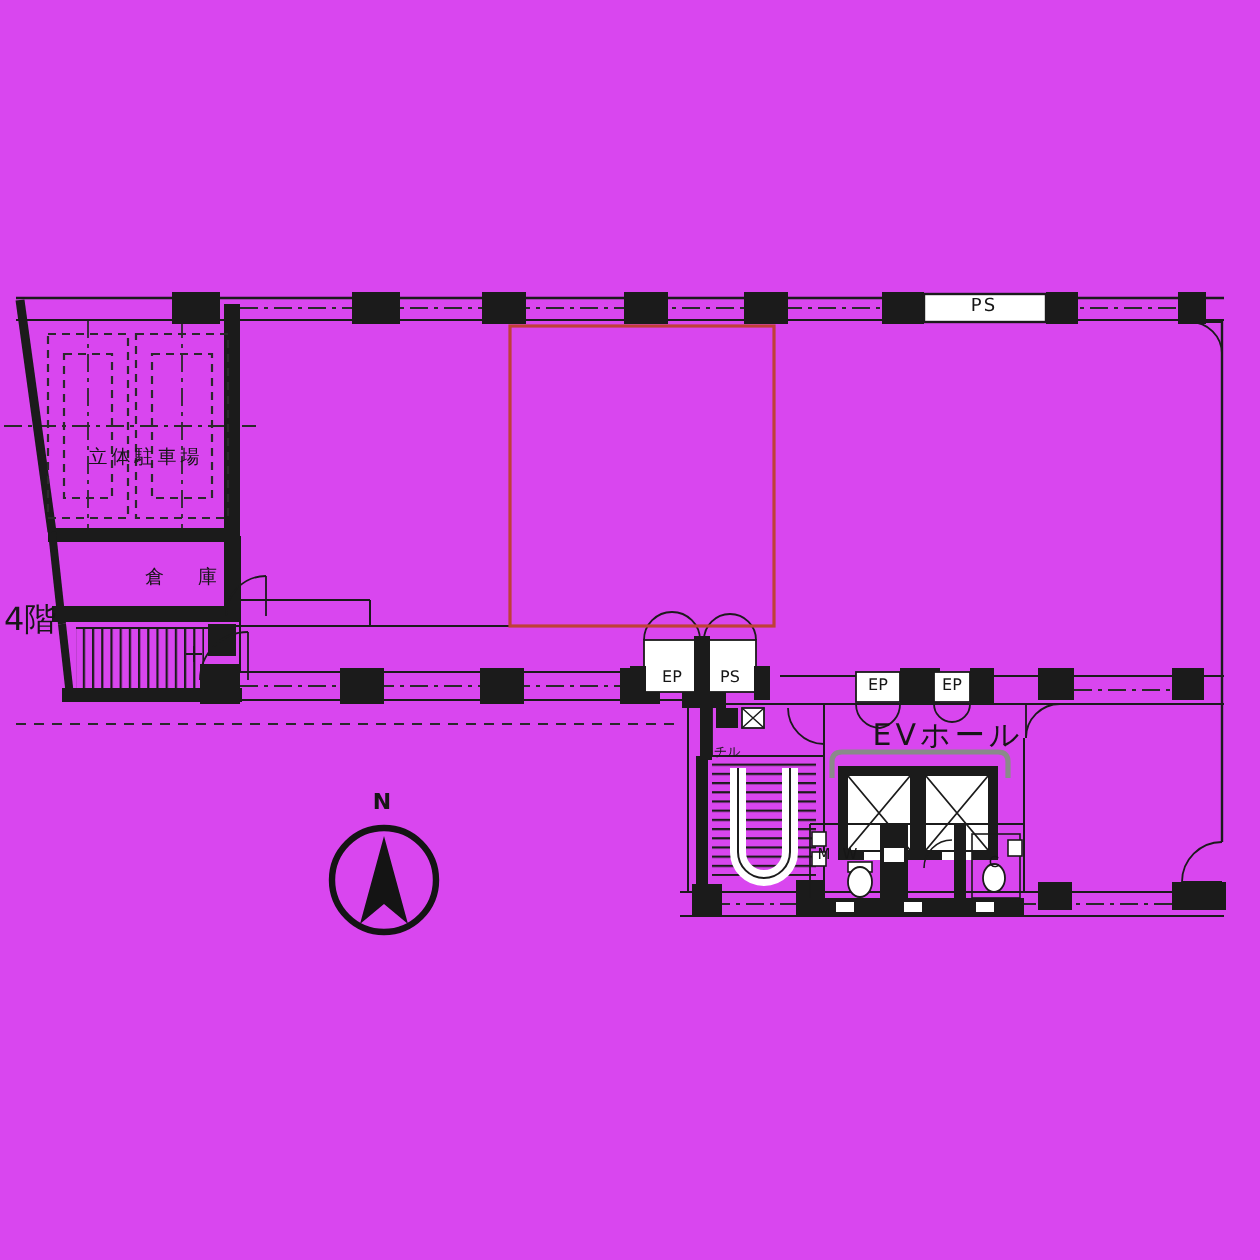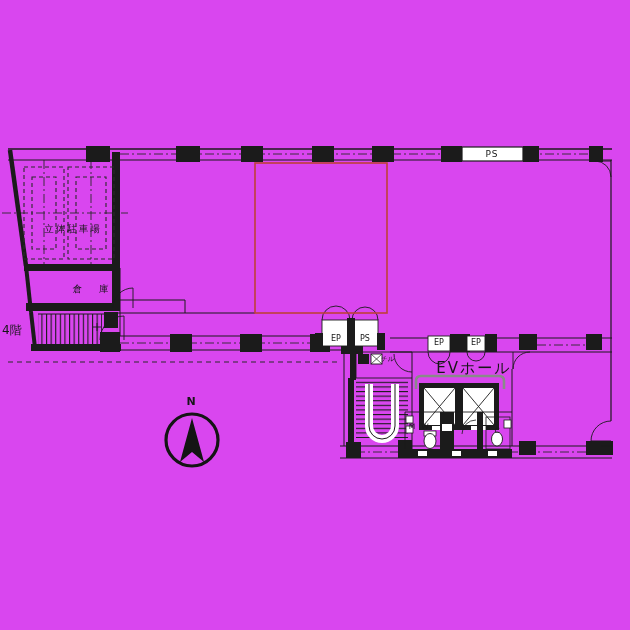--- a/index.html
+++ b/index.html
@@ -13,27 +13,27 @@
     color:#161616;white-space:nowrap;line-height:1;
     font-family:"DejaVu Sans", sans-serif;
   }
   .lbl-plain{
     position:absolute;color:#161616;white-space:nowrap;line-height:1;
     font-family:"DejaVu Sans", sans-serif;
   }
   .ps-top{left:492px;top:154px;font-size:9px;letter-spacing:1px;}
   .parking{left:73px;top:229px;font-size:9.5px;letter-spacing:2px;text-align:center;}
   .warehouse{left:74px;top:289px;font-size:9.5px;letter-spacing:7px;margin-left:20px;}
-  .floor-note{left:2px;top:324px;font-size:12px;}
+  .floor-note{left:2px;top:302px;font-size:16px;}
   .ep-corridor{left:336px;top:339px;font-size:8px;}
   .ps-corridor{left:365px;top:339px;font-size:8px;}
   .ep-hall-1{left:439px;top:343px;font-size:8px;}
   .ep-hall-2{left:476px;top:343px;font-size:8px;}
   .ev-hall{left:474px;top:368px;font-size:15px;letter-spacing:2px;}
-  .utility{left:357px;top:356px;font-size:6.5px;padding-left:24px;}
+  .utility{left:357px;top:373px;font-size:6.5px;}
   .rm-m{left:412px;top:427px;font-size:7.5px;}
   .rm-w{left:425px;top:427px;font-size:7.5px;}
   .rm-c{left:497px;top:431px;font-size:7.5px;}
   .north{left:191px;top:401px;font-size:11px;font-weight:600;}
   .unit-box{
     position:absolute;left:284px;top:208px;width:70px;
     border:1px dashed #4a4a4a;text-align:center;padding:3px 2px;
     font-size:11px;line-height:15px;color:#222;
     font-family:"DejaVu Sans", sans-serif;
   }

